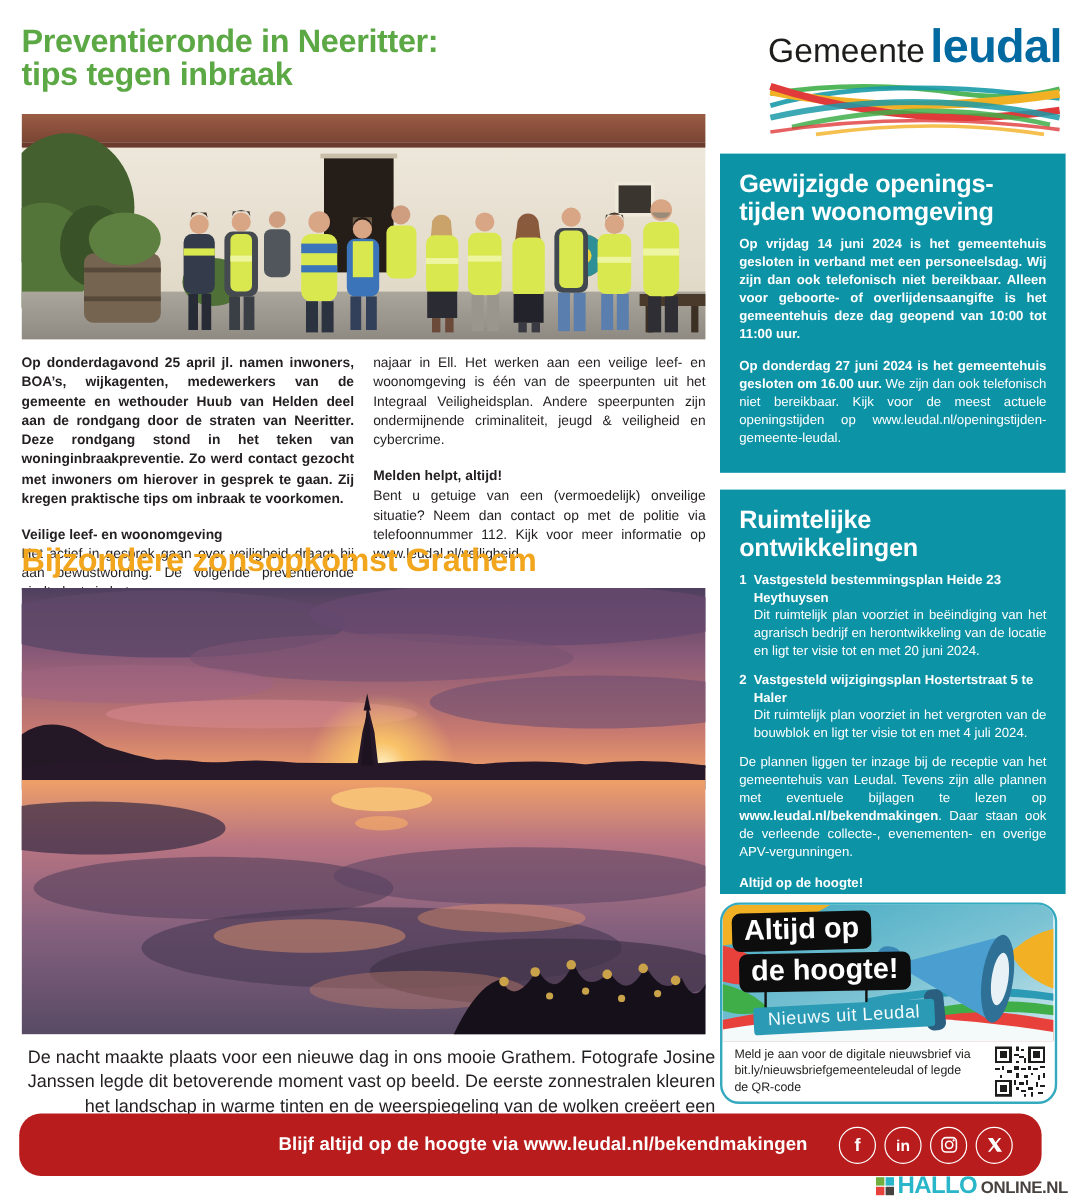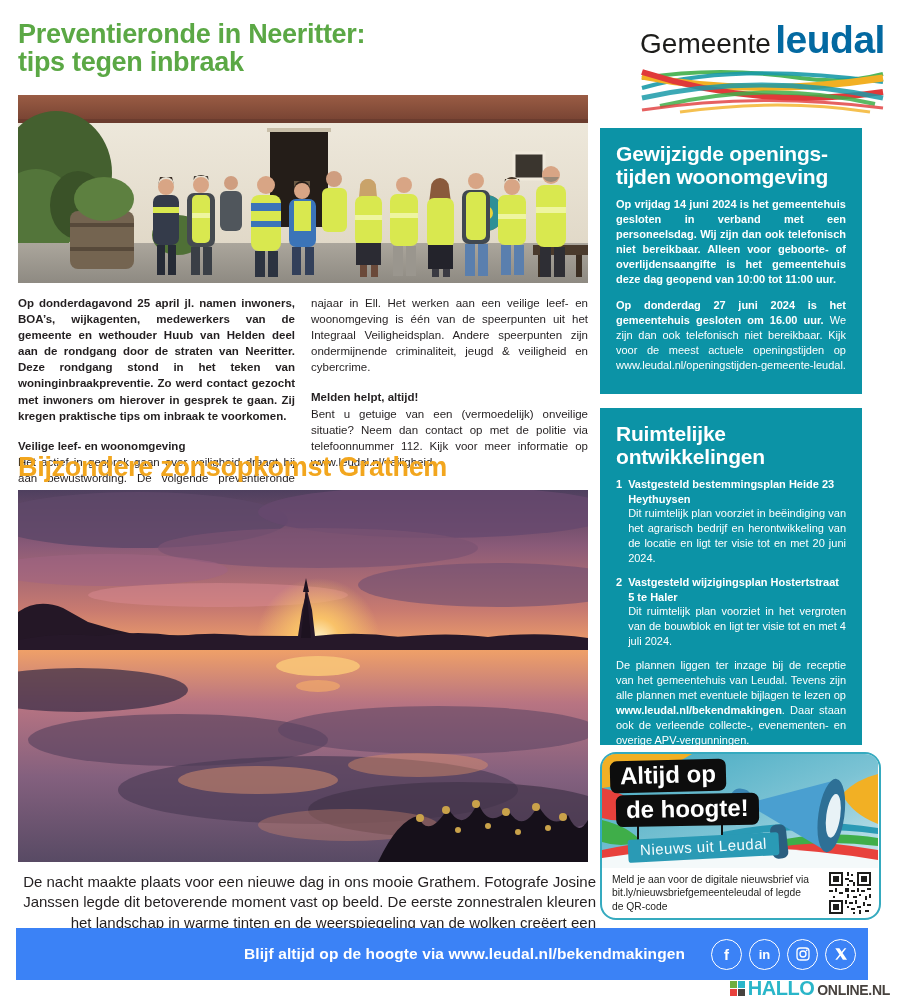--- a/index.html
+++ b/index.html
@@ -20,21 +20,21 @@
   .photo2 { position:absolute; left:18px; top:490px; width:570px; height:372px; }
   .caption { position:absolute; left:18px; top:872px; width:578px; font-size:15px; line-height:1.35; text-align:right; }
 
   
   .logo { position:absolute; left:640px; top:18px; width:245px; }
   .logo-text { text-align:center; white-space:nowrap; }
   .logo-gemeente { font-size:28px; color:#1d1d1b; }
   .logo-leudal { font-size:39px; font-weight:bold; color:#0369a1; letter-spacing:-0.5px; }
   .logo-swoosh { display:block; margin-top:2px; }
 
-  .tealbox { position:absolute; left:600px; width:262px; background:#0c93a6; color:#fff; padding:14px 16px; }
+  .tealbox { position:absolute; left:600px; width:288px; background:#0c93a6; color:#fff; padding:14px 16px; }
   .tealbox.first { top:128px; height:266px; }
   .tealbox.second { top:408px; height:337px; }
   .tealbox h2 { font-size:21px; line-height:1.1; font-weight:bold; margin-bottom:9px; letter-spacing:-0.2px; }
   .tealbox p { font-size:11px; line-height:1.36; text-align:justify; margin-bottom:11px; }
   .tealbox .item { display:flex; gap:6px; font-size:11px; line-height:1.32; margin-bottom:9px; }
   .tealbox .item .num { font-weight:bold; }
   .tealbox .item .it-title { font-weight:bold; }
   .tealbox .item p { margin-bottom:0; }
   .tealbox .subhead2 { font-weight:bold; font-size:11px; margin-bottom:0; }
 
@@ -43,21 +43,21 @@
   .card-illus { position:relative; width:100%; height:114px; overflow:hidden; }
   .badge { position:absolute; background:#0d0d0d; color:#fff; font-weight:bold; border-radius:7px; padding:1px 10px 3px; line-height:1.15; }
   .badge1 { left:8px; top:6px; font-size:24px; transform:rotate(-1.5deg); }
   .badge2 { left:14px; top:40px; font-size:24px; transform:rotate(-1deg); }
   .ribbon { position:absolute; left:26px; top:82px; background:#2a9ab5; color:#f2fbfd; font-size:15px; padding:2px 12px 4px; border-radius:3px; transform:rotate(-3deg); letter-spacing:0.5px; }
   .card-bottom { display:flex; align-items:center; gap:14px; padding:4px 8px 0 10px; }
   .card-lines { flex:1; font-size:10.3px; line-height:1.32; color:#1d1d1b; }
   .qr { width:42px; height:42px; flex:0 0 auto; }
 
   
-  .bar { position:absolute; left:16px; top:928px; width:852px; height:52px; background:#3b82f6; display:flex; align-items:center; justify-content:flex-end; gap:26px; padding-right:12px; }
+  .bar { position:absolute; left:16px; top:928px; width:852px; height:52px; background:#b91c1c; display:flex; align-items:center; justify-content:flex-end; gap:26px; padding-right:24px;border-radius:18px; }
   .bar-text { color:#fff; font-weight:bold; font-size:15.5px; letter-spacing:0.1px; }
   .socials { display:flex; gap:7px; }
   .soc { width:31px; height:31px; border:1.6px solid #fff; border-radius:50%; display:flex; align-items:center; justify-content:center; color:#fff; font-weight:bold; font-size:15px; cursor:pointer; }
   .soc svg { display:block; }
 
   .hallo { position:absolute; right:8px; top:977px; display:flex; align-items:baseline; gap:3px; }
   .hallo-ico { width:15px; height:15px; align-self:center; display:grid; grid-template-columns:7px 7px; grid-template-rows:7px 7px; gap:1px; }
   .hallo-ico i { display:block; }
   .hallo-main { font-size:20px; font-weight:bold; color:#2ab6c9; letter-spacing:-0.5px; }
   .hallo-sub { font-size:14px; font-weight:bold; color:#47423e; letter-spacing:-0.3px; }

